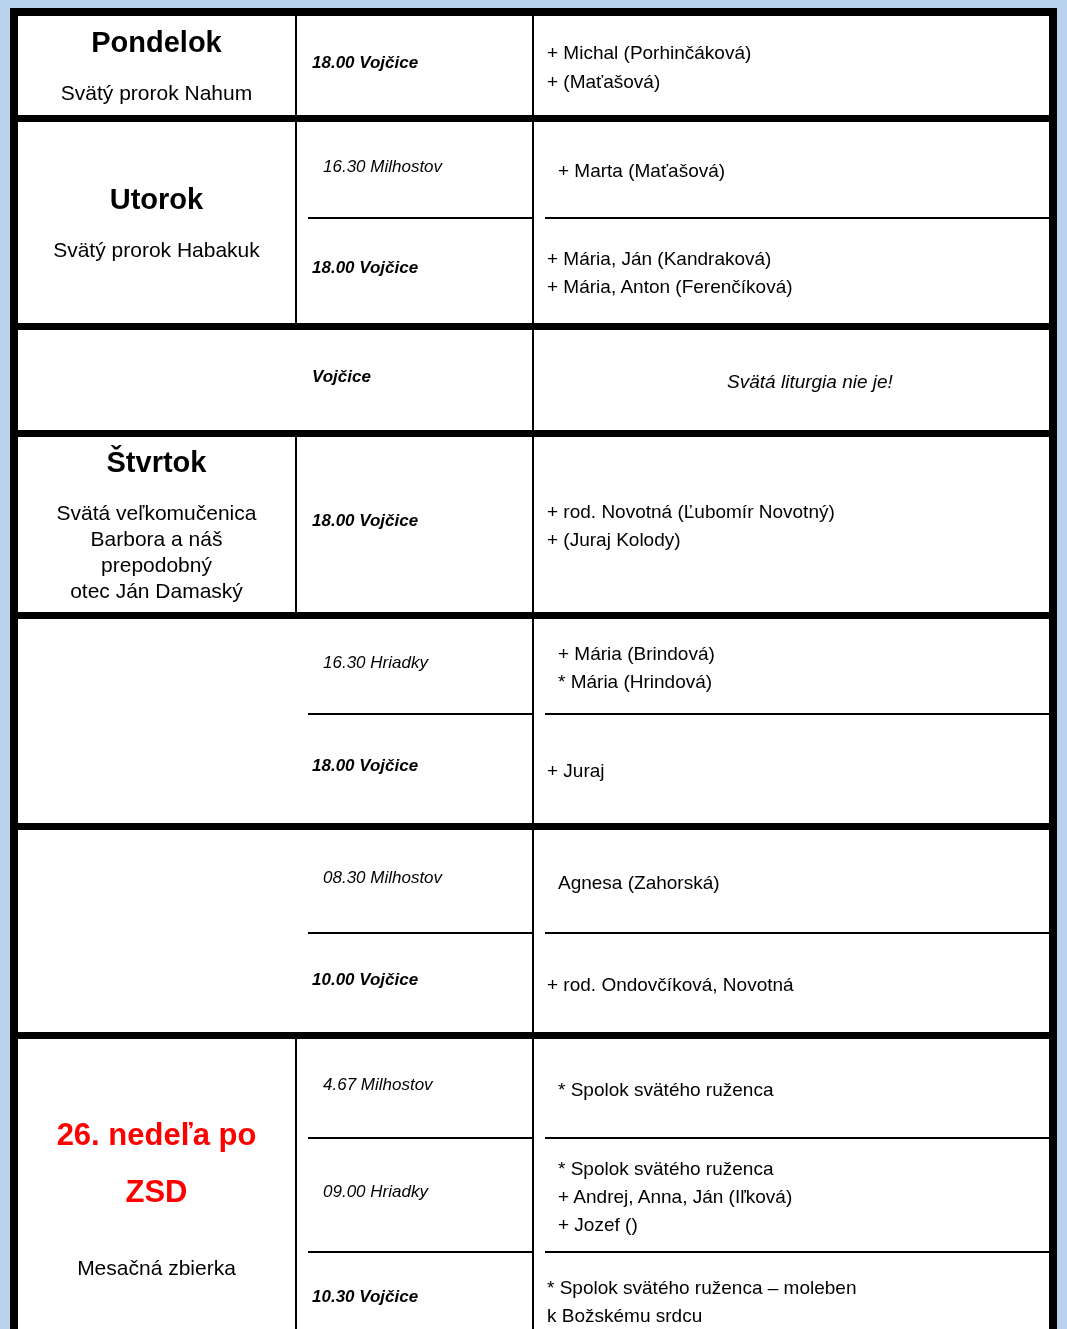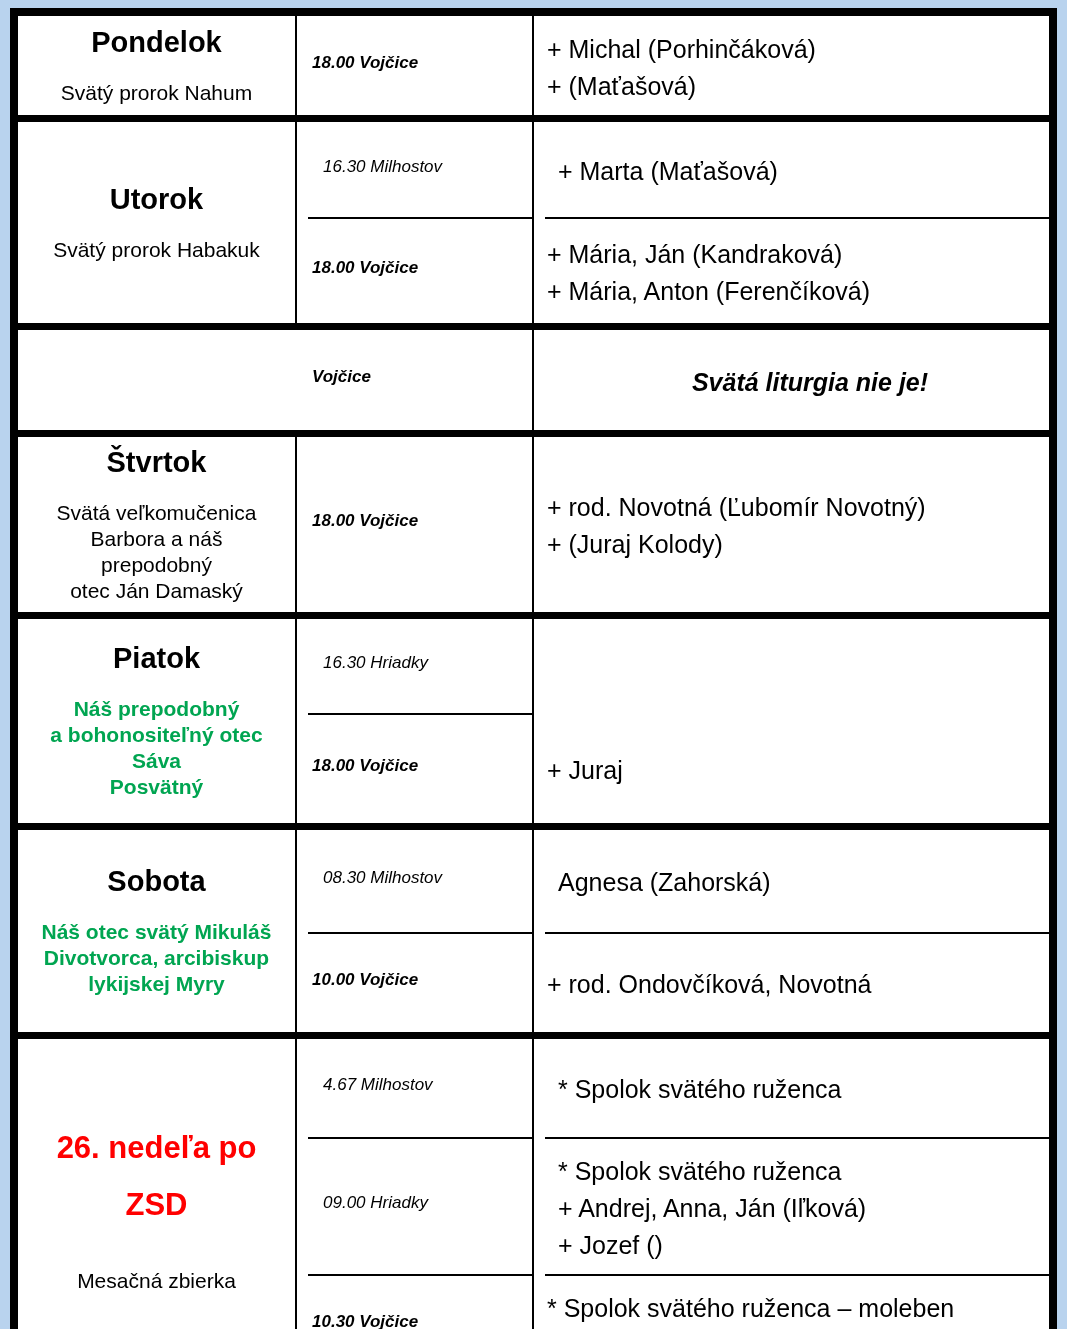--- a/index.html
+++ b/index.html
@@ -48,29 +48,29 @@
     grid-column: 2;
     border-right: 2px solid var(--border, #000);
     display: flex; align-items: center;
     font-size: 17px;
     padding: 10px 8px 16px 15px;
     font-style: italic;
   }
   .intent-cell {
     grid-column: 3;
     display: flex; align-items: center;
-    font-size: 25px; line-height: 1.48;
+    font-size: 19px; line-height: 1.48;
     padding: 14px 12px 10px 13px;
     white-space: pre-line;
   }
   .rule-b { border-bottom: 2px solid var(--border, #000); margin-left: 11px; }
   .bold { font-weight: bold; }
   .note {
     justify-content: center; text-align: left;
-    font-weight: bold; font-style: italic; margin-left: 36px;
+    font-weight: normal; font-style: italic; margin-left: 36px;
   }
 </style>
 </head>
 <body>
 
 <main class="sheet">
 
   <section class="day-row">
     <div class="day-cell" style="grid-row:1/span 1">
       <div class="day-title">Pondelok</div>
@@ -104,38 +104,28 @@
       <div class="day-sub">Svätá veľkomučenica
 Barbora a náš prepodobný
 otec Ján Damaský</div>
     </div>
     <div class="time-cell bold" style="min-height:123px">18.00 Vojčice</div>
     <div class="intent-cell">+ rod. Novotná (Ľubomír Novotný)
 + (Juraj Kolody)</div>
   </section>
 
   <section class="day-row">
-    <div class="day-cell" style="grid-row:1/span 2">
-      <div class="day-title">Piatok</div>
-      <div class="day-sub green">Náš prepodobný
-a bohonositeľný otec Sáva
-Posvätný</div>
-    </div>
     <div class="time-cell rule-b" style="min-height:96px">16.30 Hriadky</div>
+    <div class="intent-cell rule-b">+ Mária (Brindová)
+* Mária (Hrindová)</div>
     <div class="time-cell bold" style="min-height:108px">18.00 Vojčice</div>
     <div class="intent-cell">+ Juraj</div>
   </section>
 
   <section class="day-row">
-    <div class="day-cell" style="grid-row:1/span 2">
-      <div class="day-title">Sobota</div>
-      <div class="day-sub green">Náš otec svätý Mikuláš
-Divotvorca, arcibiskup
-lykijskej Myry</div>
-    </div>
     <div class="time-cell rule-b" style="min-height:104px">08.30 Milhostov</div>
     <div class="intent-cell rule-b">Agnesa (Zahorská)</div>
     <div class="time-cell bold" style="min-height:98px">10.00 Vojčice</div>
     <div class="intent-cell">+ rod. Ondovčíková, Novotná</div>
   </section>
 
   <section class="day-row">
     <div class="day-cell" style="grid-row:1/span 3">
       <div class="day-title red-title">26. nedeľa po
 ZSD</div>

